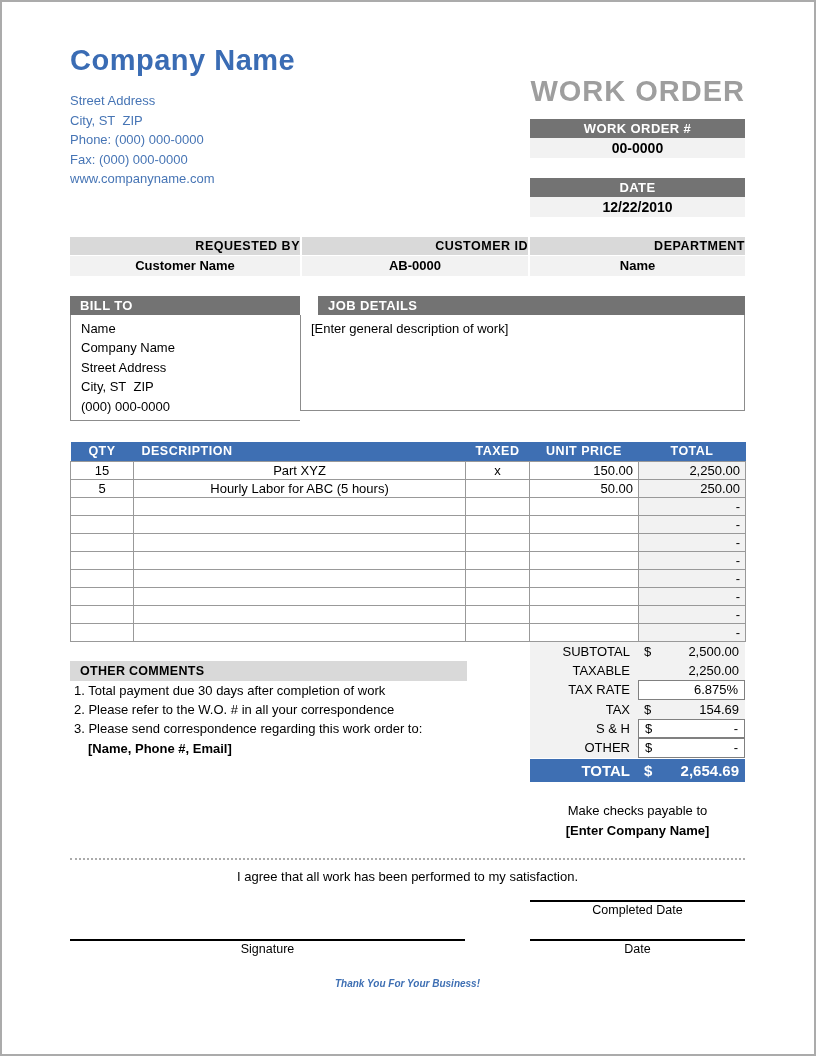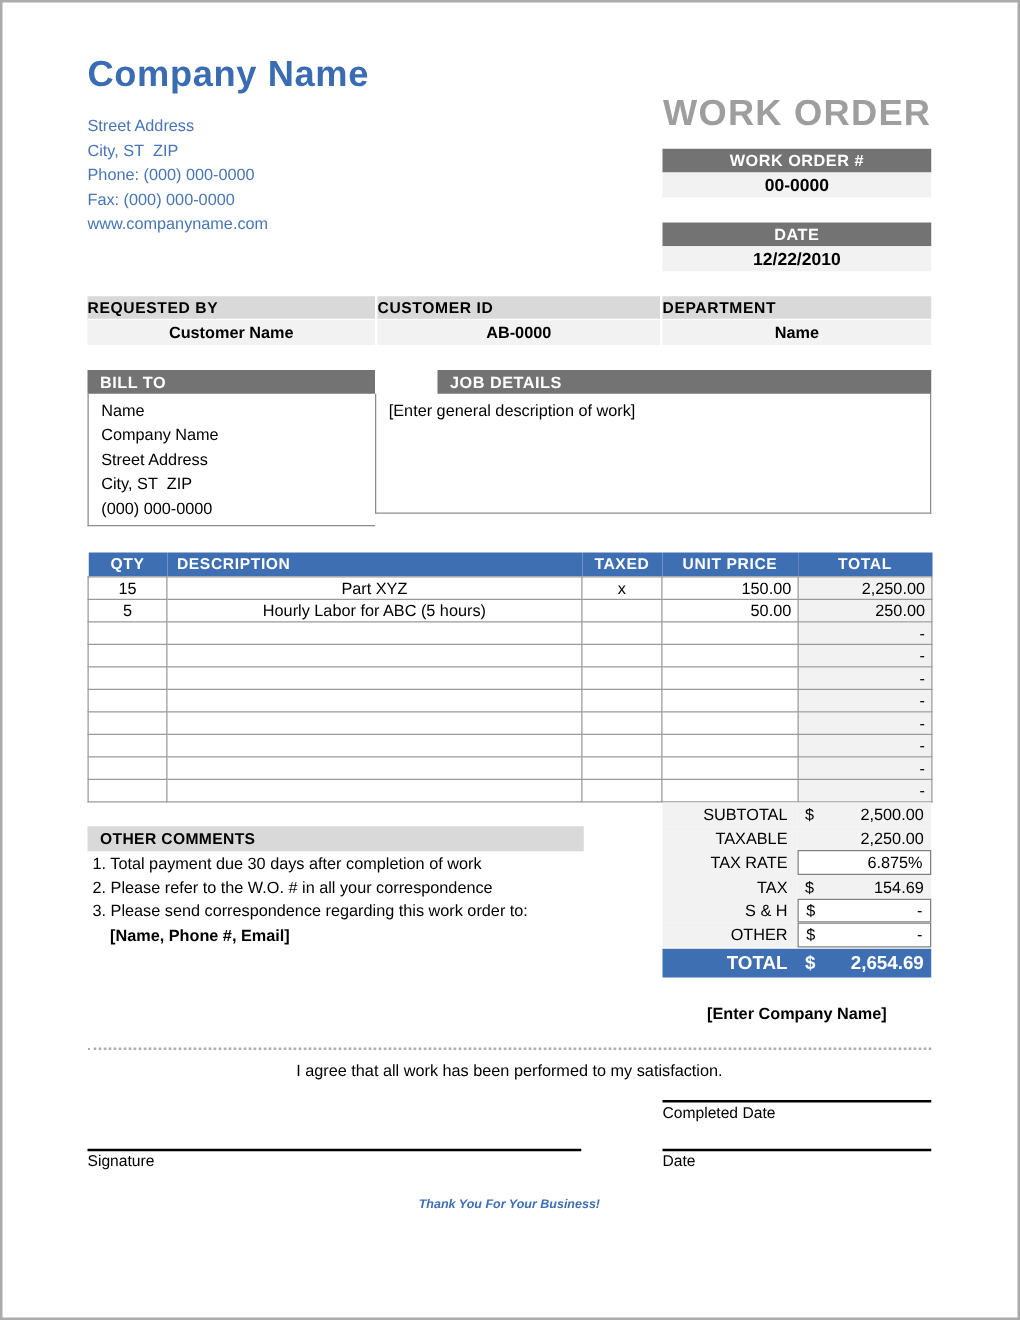--- a/index.html
+++ b/index.html
@@ -15,28 +15,28 @@
   .header-right { width:215px; flex:0 0 215px; text-align:right;margin-top:31px; }
   .wo-title { color:#9E9E9E; font-size:29px; font-weight:bold; letter-spacing:1px; margin-bottom:11px; white-space:nowrap; }
   .band { background:#737373; color:#fff; font-weight:bold; font-size:13px; height:19px; line-height:19px; text-align:center; letter-spacing:0.4px; }
   .band-value { background:#F2F2F2; font-weight:bold; font-size:14px; height:20px; line-height:20px; text-align:center; }
   .hr-gap { height:20px; }
 
   
   .info-row { display:flex; gap:2px; margin-top:20px; }
   .info-col { flex:0 0 auto; }
   .info-col.c1 { width:230px; } .info-col.c2 { width:226px; } .info-col.c3 { width:215px; }
-  .info-head { background:#D9D9D9; font-weight:bold; font-size:12.5px; height:19px; line-height:19px; text-align:left; letter-spacing:0.5px; border-bottom:1px solid #fff; }
+  .info-head { background:#D9D9D9; font-weight:bold; font-size:12.5px; height:19px; line-height:19px; text-align:right; letter-spacing:0.5px; border-bottom:1px solid #fff; }
   .info-val { background:#F2F2F2; font-weight:bold; font-size:13px; height:20px; line-height:20px; text-align:center; }
 
   
   .billto-section { margin-top:20px; }
   .billto-bands { display:flex; gap:18px;align-items:center; }
   .billto-bands .band { text-align:left; padding-left:10px; }
-  .bb1 { width:230px; flex:0 0 230px; } .bb2 { flex:1;margin-left:32px; }
+  .bb1 { width:230px; flex:0 0 230px; } .bb2 { flex:1; }
   .billto-boxes { display:flex; }
   .billto-box { width:230px; flex:0 0 230px; border:1px solid #8C8C8C; border-top:none; border-right:none; padding:4px 0 4px 10px; }
   .jobdetails-box { flex:1; border:1px solid #8C8C8C; border-top:none; padding:4px 0 4px 10px; height:96px; }
   .billto-line { font-size:13px; line-height:19.4px; }
   .jobdetails-text { font-size:13px; line-height:19.4px; }
 
   
   table.items { border-collapse:collapse; table-layout:fixed; width:675px; margin-top:21px; }
   table.items col.c-qty{width:63px;} table.items col.c-desc{width:332px;} table.items col.c-taxed{width:64px;}
   table.items col.c-price{width:109px;} table.items col.c-total{width:107px;}
@@ -66,21 +66,21 @@
   .t-row.total-row .t-val { background:transparent; font-size:15px; line-height:23px; }
 
   .checks { margin-top:19px; text-align:center; width:215px; }
   .checks-l1 { font-size:13px; line-height:20px; }
   .checks-l2 { font-size:13px; font-weight:bold; line-height:20px; }
 
   .dotted-sep { border-top:2px dotted #ABABAB; margin-top:17px; }
   .agreement { text-align:center; font-size:13px; margin-top:9px; }
 
   .sig-area { position:relative; height:100px; margin-top:16px; }
-  .sigline { border-top:2px solid #000; font-size:12.5px; padding-top:1px; }
+  .sigline { border-top:2px solid #000; font-size:12.5px; padding-top:1px;text-align:center; }
   .completed-date { position:absolute; right:0; top:0; width:215px; }
   .signature { position:absolute; left:0; top:39px; width:395px; }
   .dateline { position:absolute; right:0; top:39px; width:215px; }
   .thankyou { position:absolute; left:0; right:0; top:78px; text-align:center; color:#3E6FB3; font-weight:bold; font-style:italic; font-size:10px; }
 
   .footer { position:absolute; left:0; right:0; top:989px; display:flex; justify-content:space-between; padding:0 50px; color:#7F7F7F; font-size:11px; }
   .footer a { color:#7F7F7F; text-decoration:none; }
 </style>
 </head>
 <body>
@@ -286,20 +286,21 @@
         </div>
         <div class="t-row total-row">
           <div class="t-label">TOTAL</div>
           <div class="t-val">
             <span>$</span>
             <span>2,654.69</span>
           </div>
         </div>
 
         <div class="checks">
+          <div class="checks-l1">Make checks payable to</div>
           <div class="checks-l2">[Enter Company Name]</div>
         </div>
       </div>
     </div>
 
     <div class="dotted-sep"></div>
     <div class="agreement">I agree that all work has been performed to my satisfaction.</div>
 
     <div class="sig-area">
       <div class="completed-date sigline">Completed Date</div>

